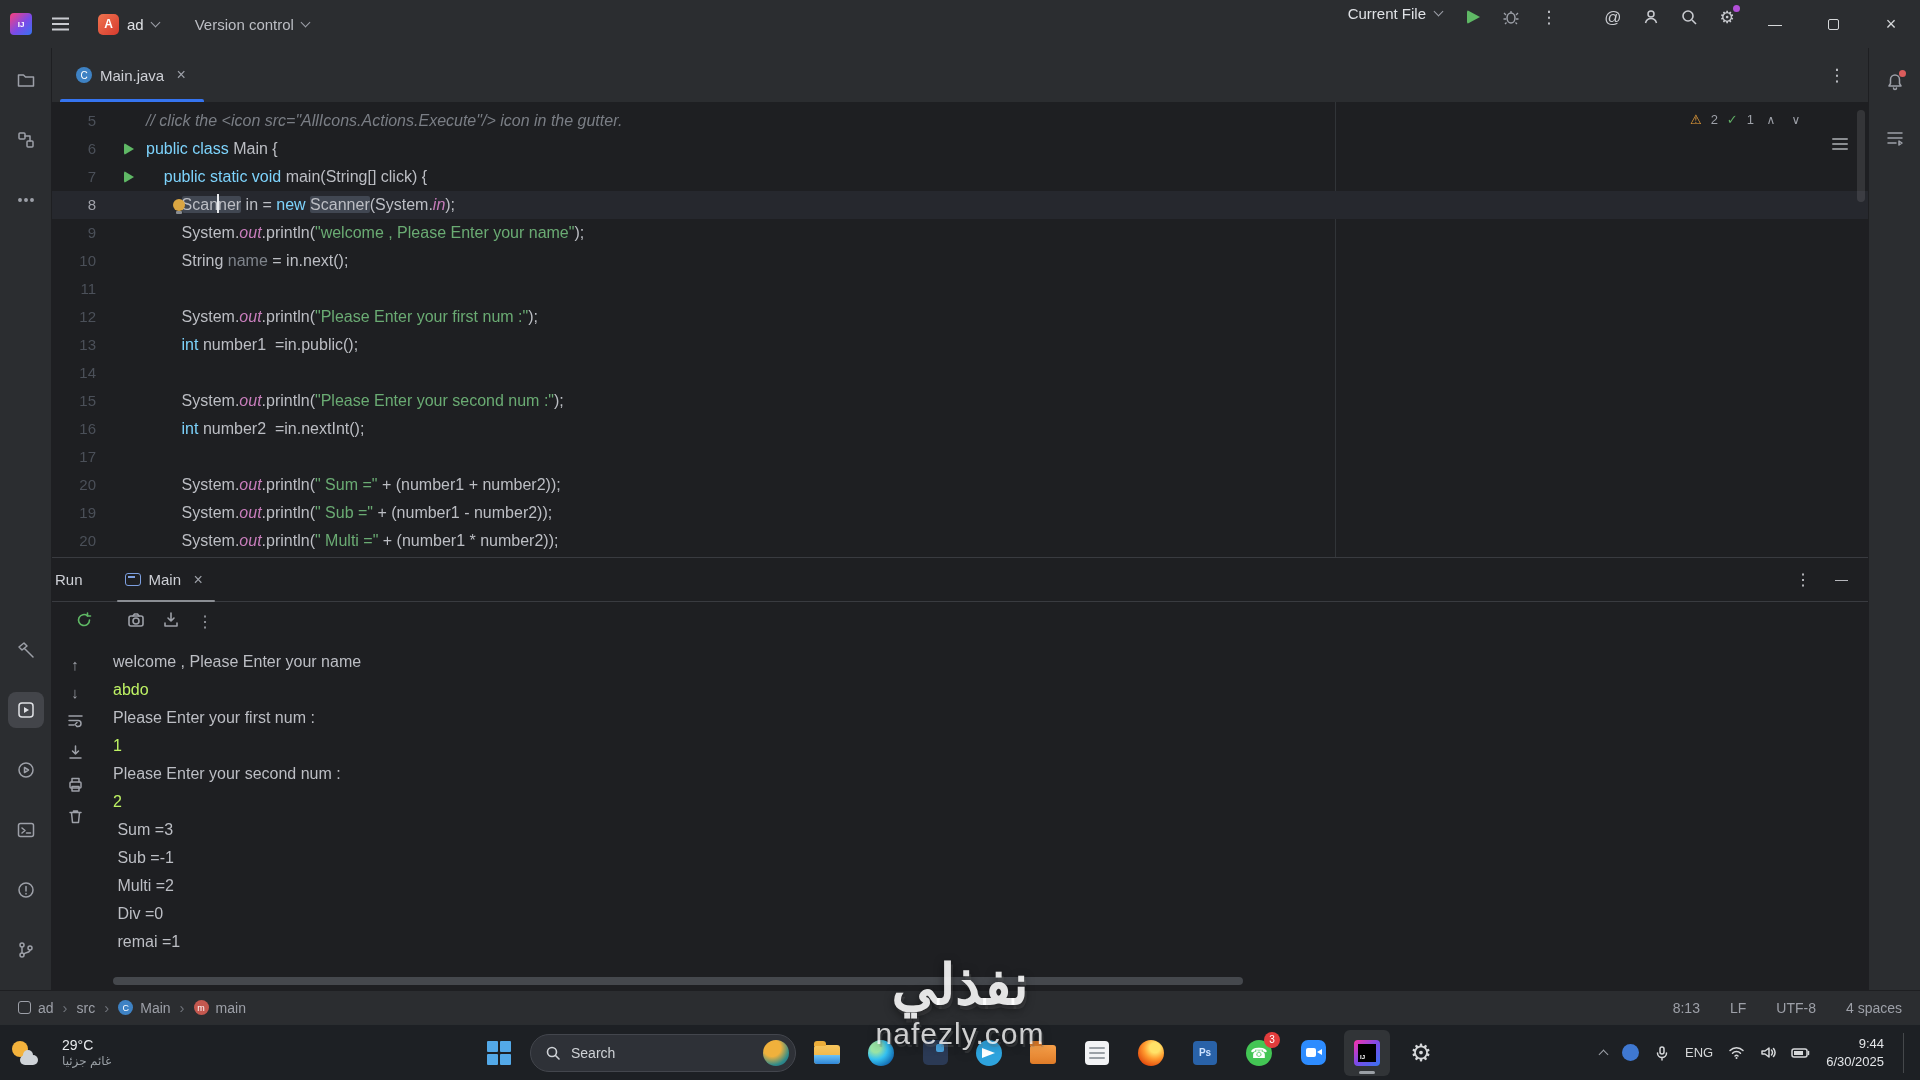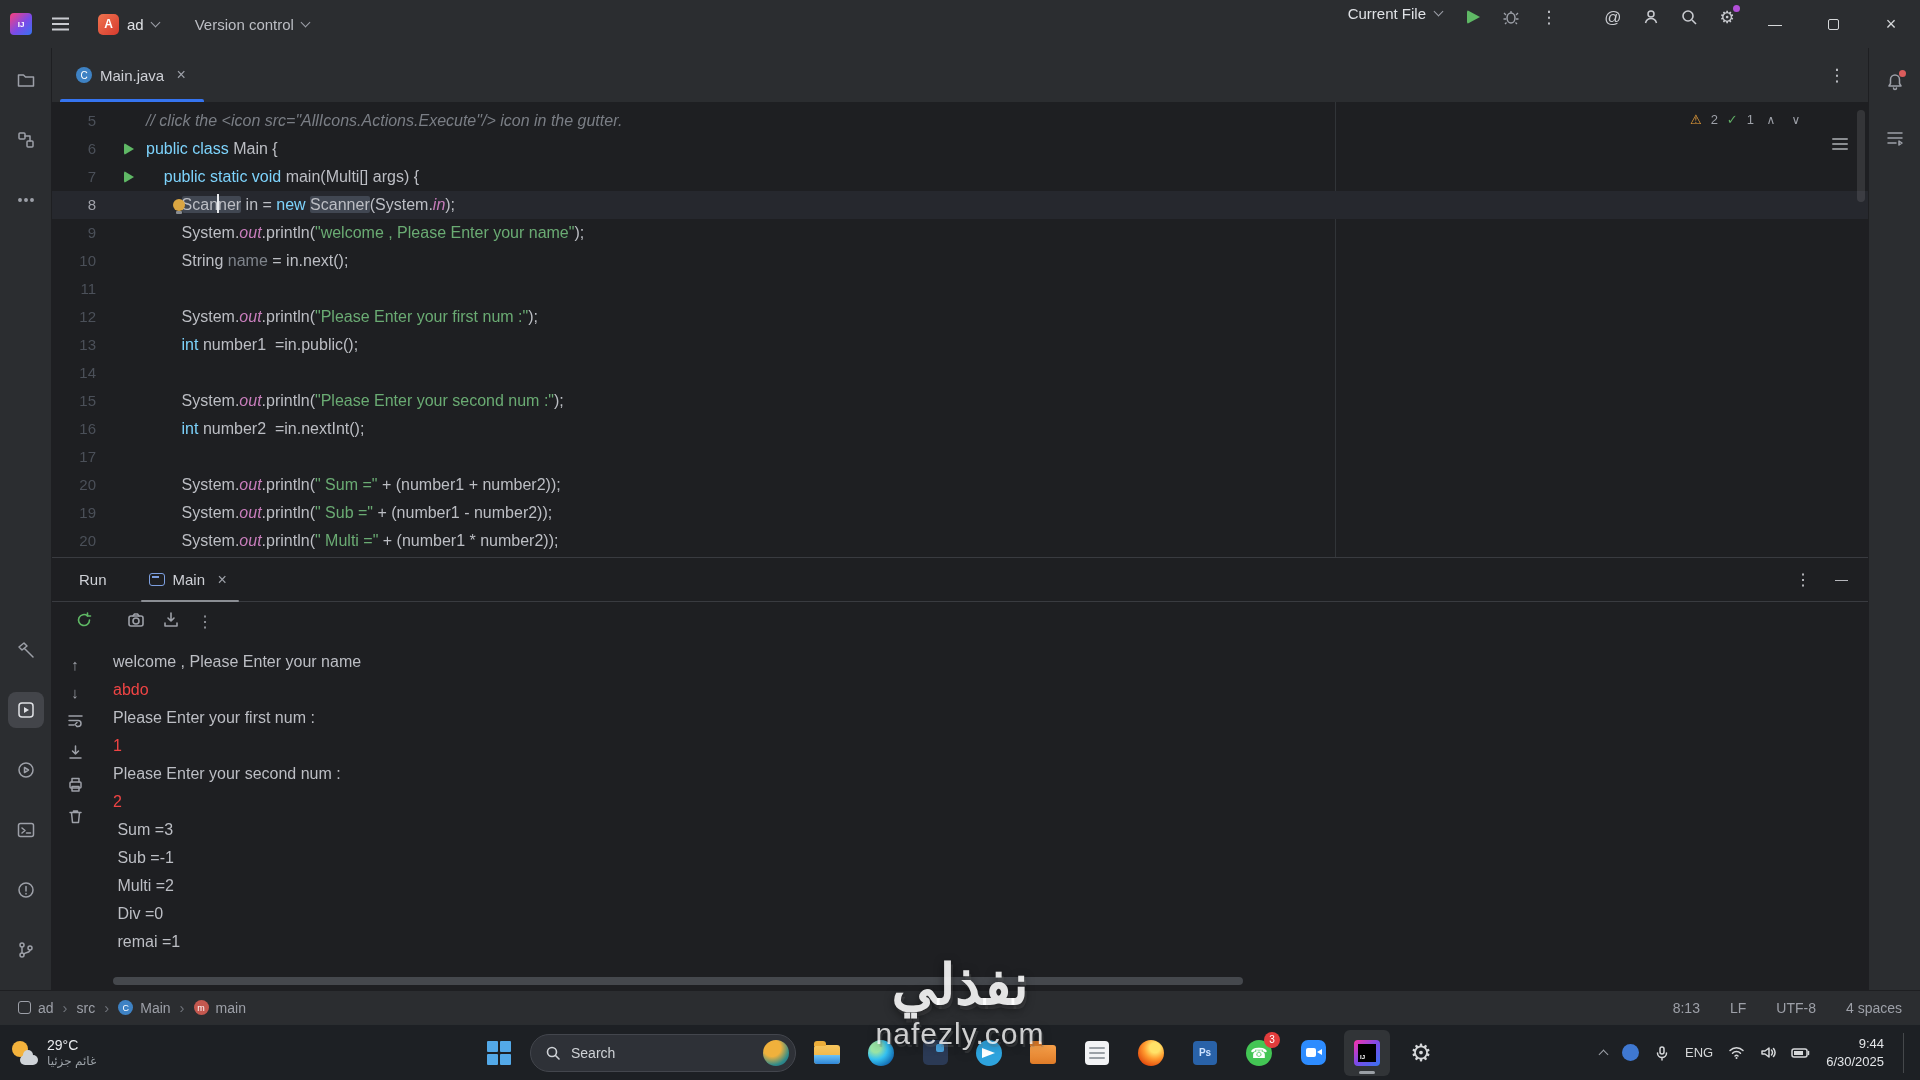--- a/index.html
+++ b/index.html
@@ -71,53 +71,53 @@
   .inspections{position:absolute;top:10px;right:64px;display:flex;align-items:center;gap:9px;font-size:13px;color:#9da0a8}
   .insp-warn{color:#f2a43a;font-size:13px}
   .insp-ok{color:#5fad65;font-size:13px}
   .insp-chev{color:#9da0a8;font-size:12px;width:16px;text-align:center}
   .edmenu{position:absolute;top:36px;right:20px;width:16px;height:12px;display:flex;flex-direction:column;justify-content:space-between}
   .edmenu i{display:block;height:1.6px;background:#8a8d91;border-radius:1px}
   .vthumb{position:absolute;right:3px;top:8px;width:8px;height:92px;background:rgba(255,255,255,.10);border-radius:4px}
 
   
   .runpanel{height:433px;flex:none;border-top:1px solid #393b40;display:flex;flex-direction:column;background:#1e1f22}
-  .runheader{height:44px;flex:none;display:flex;align-items:center;padding-left:27px;border-bottom:1px solid #393b40}
+  .runheader{height:44px;flex:none;display:flex;align-items:center;padding-left:3px;border-bottom:1px solid #393b40}
   .runtitle{font-size:15px;color:#ced0d6;margin-right:30px}
   .runtab{height:44px;display:flex;align-items:center;gap:8px;padding:0 12px;position:relative;color:#ced0d6;font-size:15px}
   .runtab::after{content:"";position:absolute;left:4px;right:4px;bottom:0;height:2px;background:#8b8e94;border-radius:1px}
   .conic{width:16px;height:13px;border:1.6px solid #7d9fe0;border-radius:3px;position:relative;flex:none}
   .conic::after{content:"";position:absolute;left:2px;top:2px;width:7px;height:1.5px;background:#7d9fe0}
   .runheader-right{margin-left:auto;display:flex;align-items:center;gap:24px;padding-right:20px;color:#c9cbd0}
   .runtoolbar{height:40px;flex:none;display:flex;align-items:center;gap:17px;padding-left:23px}
   .runtoolbar svg{stroke:#9da0a8;fill:none;stroke-width:1.6;stroke-linecap:round;stroke-linejoin:round}
   .stopsq{width:13px;height:13px;background:#9c5353;border-radius:2px;opacity:.75}
   .console-row{flex:1;display:flex;min-height:0}
   .con-stripe{width:46px;flex:none;display:flex;flex-direction:column;align-items:center;padding-top:14px;gap:11px;color:#9da0a8}
   .con-stripe .glyph{font-size:15px;line-height:17px}
   .con-stripe svg{stroke:#9da0a8;fill:none;stroke-width:1.5;stroke-linecap:round;stroke-linejoin:round}
   .console{flex:1;font-family:"DejaVu Sans Mono",monospace;font-size:16px;line-height:28px;white-space:pre;padding:6px 0 0 15px;color:#bcbec4;overflow:hidden}
-  .c-in{color:#ef4444}
+  .c-in{color:#bef264}
   .hscroll{height:16px;flex:none;position:relative}
   .hthumb{position:absolute;left:61px;top:3px;width:1130px;height:8px;background:#45484d;border-radius:4px}
 
   
   .statusbar{height:34px;flex:none;background:#2b2d30;border-top:1px solid #1e1f22;display:flex;align-items:center;padding:0 18px;font-size:14px;color:#9da0a8}
   .breadcrumb{display:flex;align-items:center;gap:9px}
   .crumb{display:inline-flex;align-items:center}
   .crumb-sep{color:#6f737a;font-size:15px}
   .ci{width:15px;height:15px;border-radius:50%;display:inline-flex;align-items:center;justify-content:center;font-size:9px;color:#fff;margin-right:7px;flex:none}
   .ci-module{border-radius:3px;border:1.5px solid #9da0a8;width:13px;height:13px;background:transparent}
   .ci-class{background:#3e82c4}
   .ci-method{background:#c4584f}
   .sb-right{margin-left:auto;display:flex;align-items:center;gap:30px}
 
   
   .taskbar{height:56px;flex:none;background:#1d2024;border-top:1px solid rgba(255,255,255,.06);display:flex;align-items:center;position:relative}
-  .weather{display:flex;align-items:center;gap:9px;padding-left:10px}
+  .weather{display:flex;align-items:center;gap:24px;padding-left:10px}
   .wicon{width:28px;height:28px;position:relative}
   .wicon .sun{position:absolute;left:2px;top:2px;width:16px;height:16px;border-radius:50%;background:#f3b23c}
   .wicon .cloud{position:absolute;right:0;bottom:2px;width:18px;height:10px;border-radius:6px;background:#cfd3d8}
   .wicon .cloud::before{content:"";position:absolute;left:3px;top:-5px;width:10px;height:10px;border-radius:50%;background:#cfd3d8}
   .wtexts{display:flex;flex-direction:column;line-height:1.2}
   .wtemp{font-size:14px;color:#e8eaed}
   .wdesc{font-size:12px;color:#9aa0a6;direction:rtl}
   .tb-center{position:absolute;left:50%;top:0;bottom:0;transform:translateX(-50%);display:flex;align-items:center;gap:8px}
   .tb-slot{width:46px;height:46px;display:flex;align-items:center;justify-content:center;border-radius:6px;position:relative;flex:none}
   .tb-slot.active{background:rgba(255,255,255,.09)}
@@ -295,21 +295,21 @@
         <span class="tabbar-right">
           <span class="iconbtn glyph">⋮</span>
         </span>
       </div>
 
       <div class="editor">
         <div class="guide"></div>
         <div>
             <div class="cl"><span class="ln">5</span><span class="gic"></span><span class="codetext"><span class="t-cmt">// click the &lt;icon src="AllIcons.Actions.Execute"/&gt; icon in the gutter.</span></span></div>
             <div class="cl"><span class="ln">6</span><span class="gic run"></span><span class="codetext"><span class="t-kw">public class </span><span class="t-pl">Main {</span></span></div>
-            <div class="cl"><span class="ln">7</span><span class="gic run"></span><span class="codetext"><span class="t-pl">    </span><span class="t-kw">public static void </span><span class="t-pl">main(Multi[] args) {</span></span></div>
+            <div class="cl"><span class="ln">7</span><span class="gic run"></span><span class="codetext"><span class="t-pl">    </span><span class="t-kw">public static void </span><span class="t-pl">main(String[] click) {</span></span></div>
             <div class="cl cur"><span class="ln">8</span><span class="gic"></span><span class="bulb"></span><span class="codetext"><span class="t-pl">        </span><span class="t-hl">Scan</span><span class="t-caret"></span><span class="t-hl">ner</span><span class="t-pl"> in = </span><span class="t-kw">new</span><span class="t-pl"> </span><span class="t-hl">Scanner</span><span class="t-pl">(System.</span><span class="t-fld">in</span><span class="t-pl">);</span></span></div>
             <div class="cl"><span class="ln">9</span><span class="gic"></span><span class="codetext"><span class="t-pl">        System.</span><span class="t-fld">out</span><span class="t-pl">.println(</span><span class="t-str">"welcome , Please Enter your name"</span><span class="t-pl">);</span></span></div>
             <div class="cl"><span class="ln">10</span><span class="gic"></span><span class="codetext"><span class="t-pl">        String </span><span class="t-un">name</span><span class="t-pl"> = in.next();</span></span></div>
             <div class="cl"><span class="ln">11</span><span class="gic"></span><span class="codetext"></span></div>
             <div class="cl"><span class="ln">12</span><span class="gic"></span><span class="codetext"><span class="t-pl">        System.</span><span class="t-fld">out</span><span class="t-pl">.println(</span><span class="t-str">"Please Enter your first num :"</span><span class="t-pl">);</span></span></div>
             <div class="cl"><span class="ln">13</span><span class="gic"></span><span class="codetext"><span class="t-pl">        </span><span class="t-kw">int</span><span class="t-pl"> number1  =in.public();</span></span></div>
             <div class="cl"><span class="ln">14</span><span class="gic"></span><span class="codetext"></span></div>
             <div class="cl"><span class="ln">15</span><span class="gic"></span><span class="codetext"><span class="t-pl">        System.</span><span class="t-fld">out</span><span class="t-pl">.println(</span><span class="t-str">"Please Enter your second num :"</span><span class="t-pl">);</span></span></div>
             <div class="cl"><span class="ln">16</span><span class="gic"></span><span class="codetext"><span class="t-pl">        </span><span class="t-kw">int</span><span class="t-pl"> number2  =in.nextInt();</span></span></div>
             <div class="cl"><span class="ln">17</span><span class="gic"></span><span class="codetext"></span></div>

